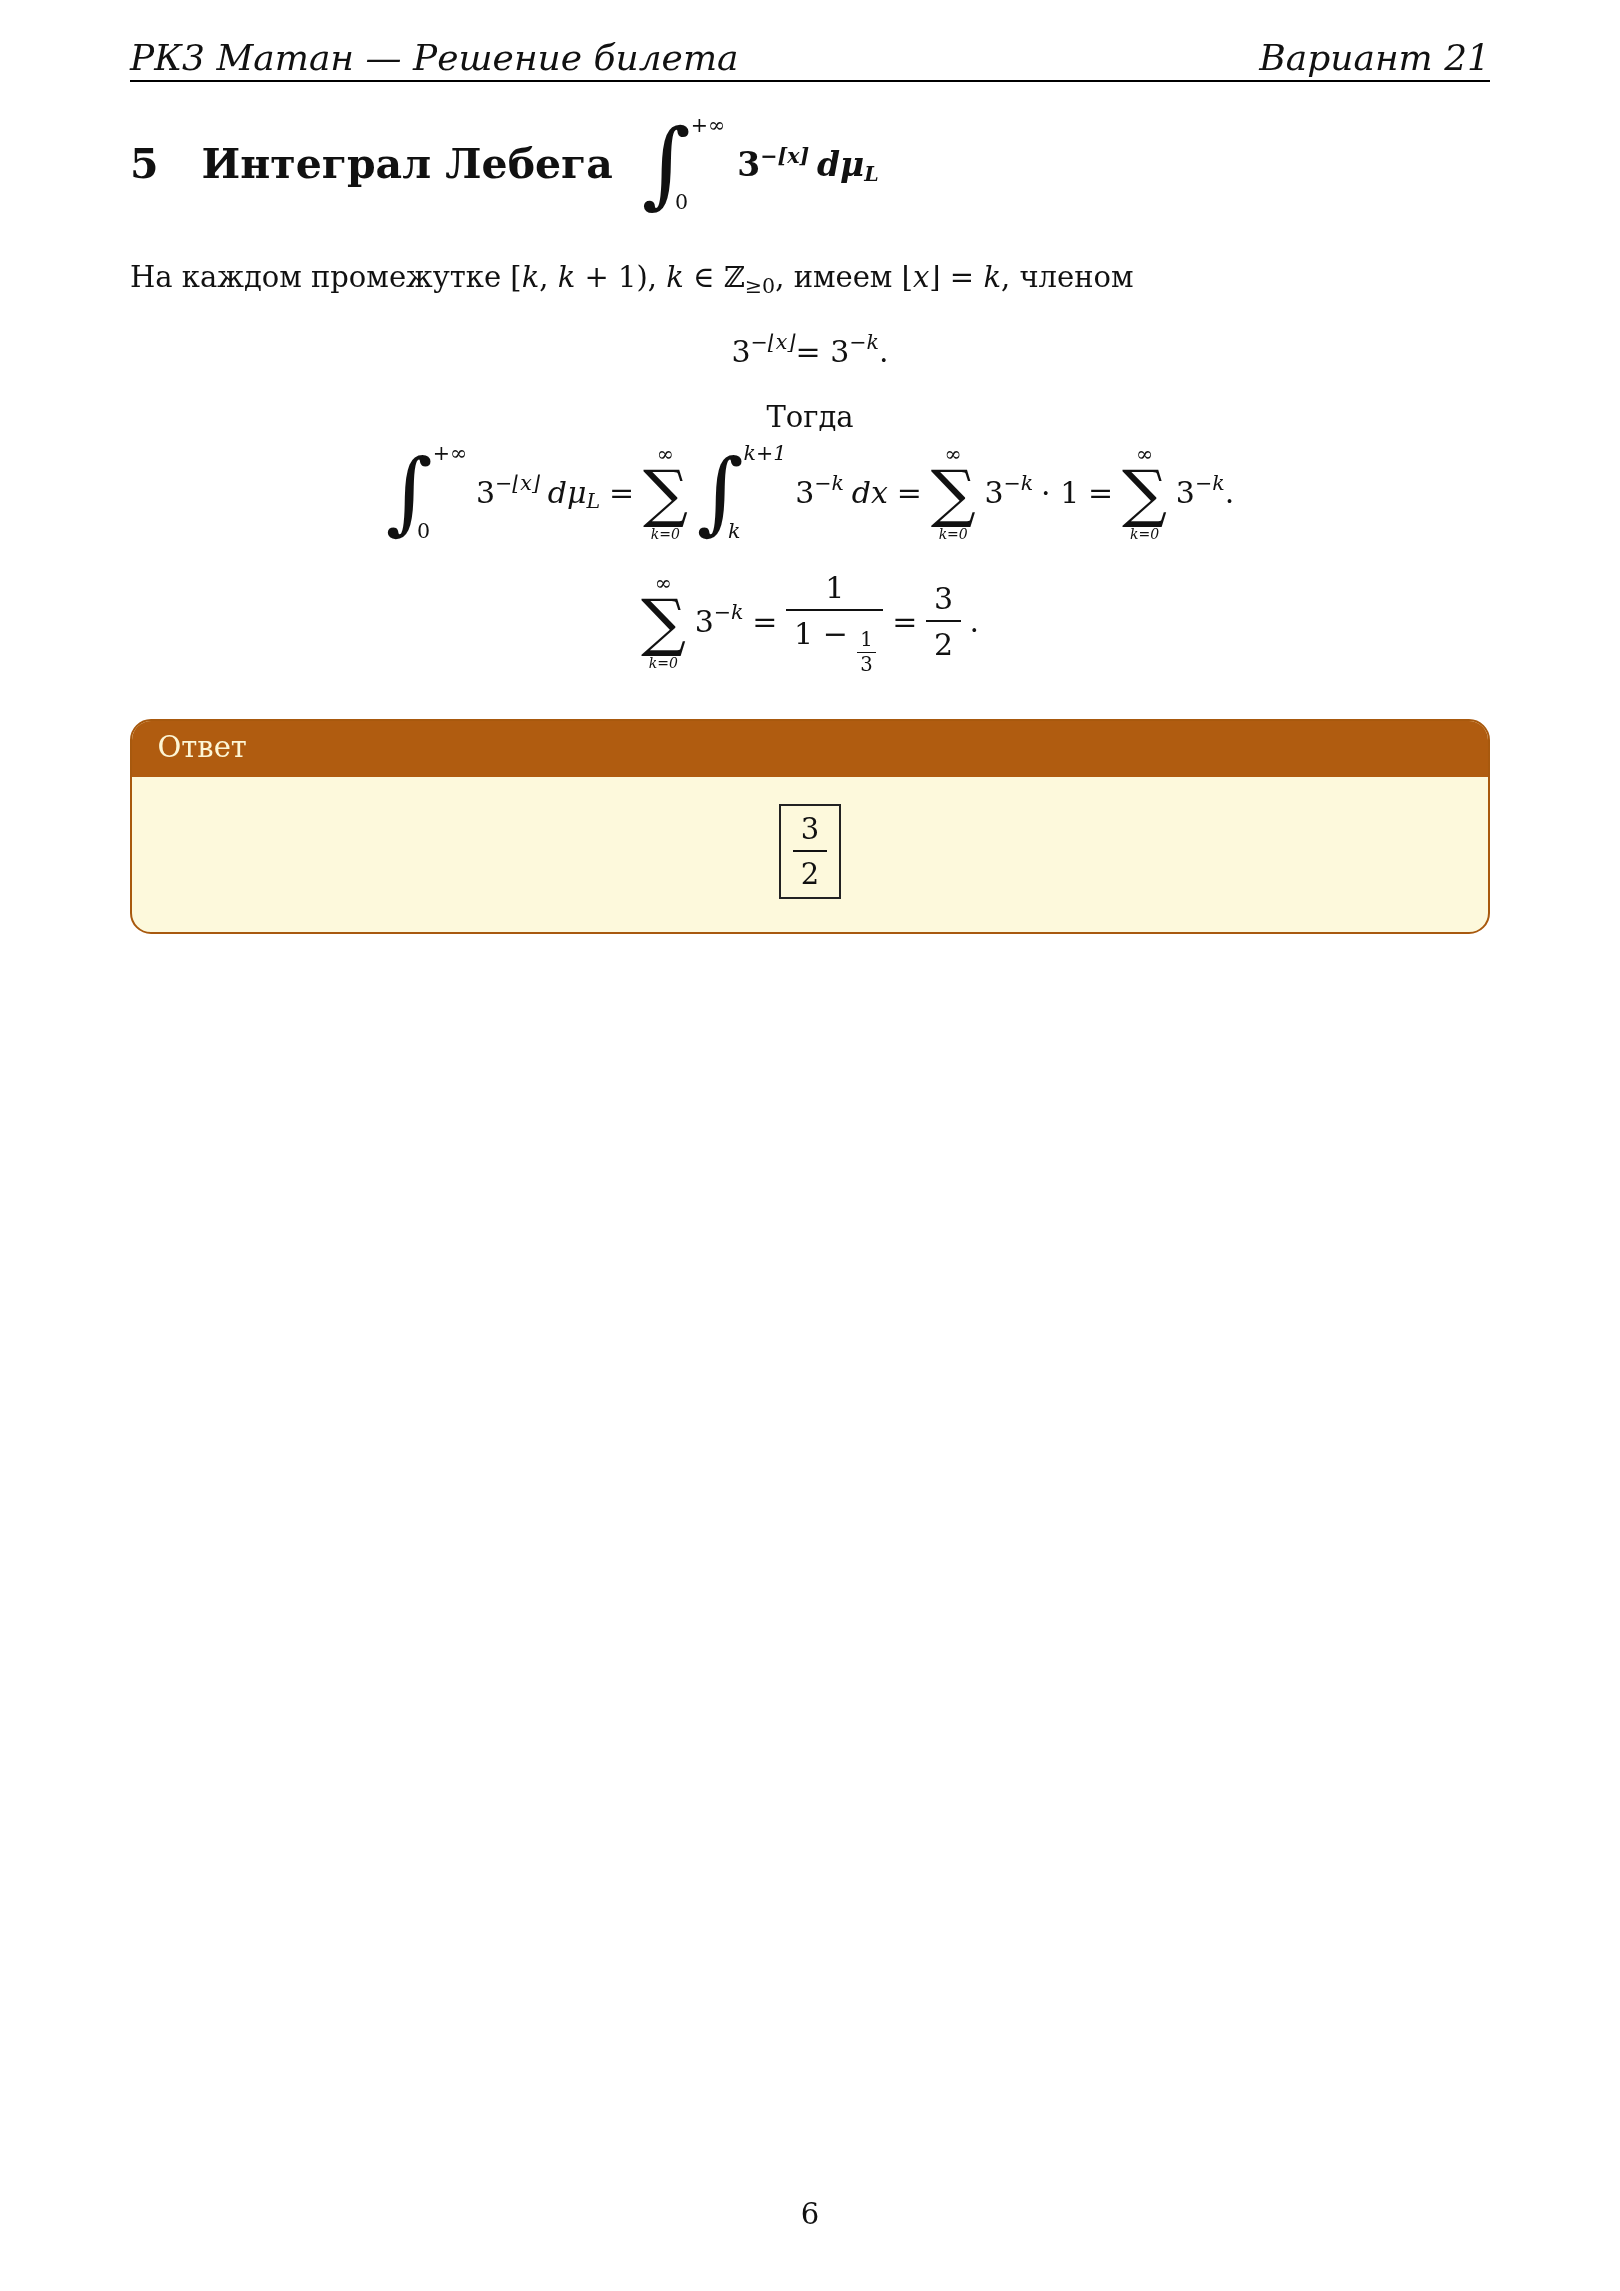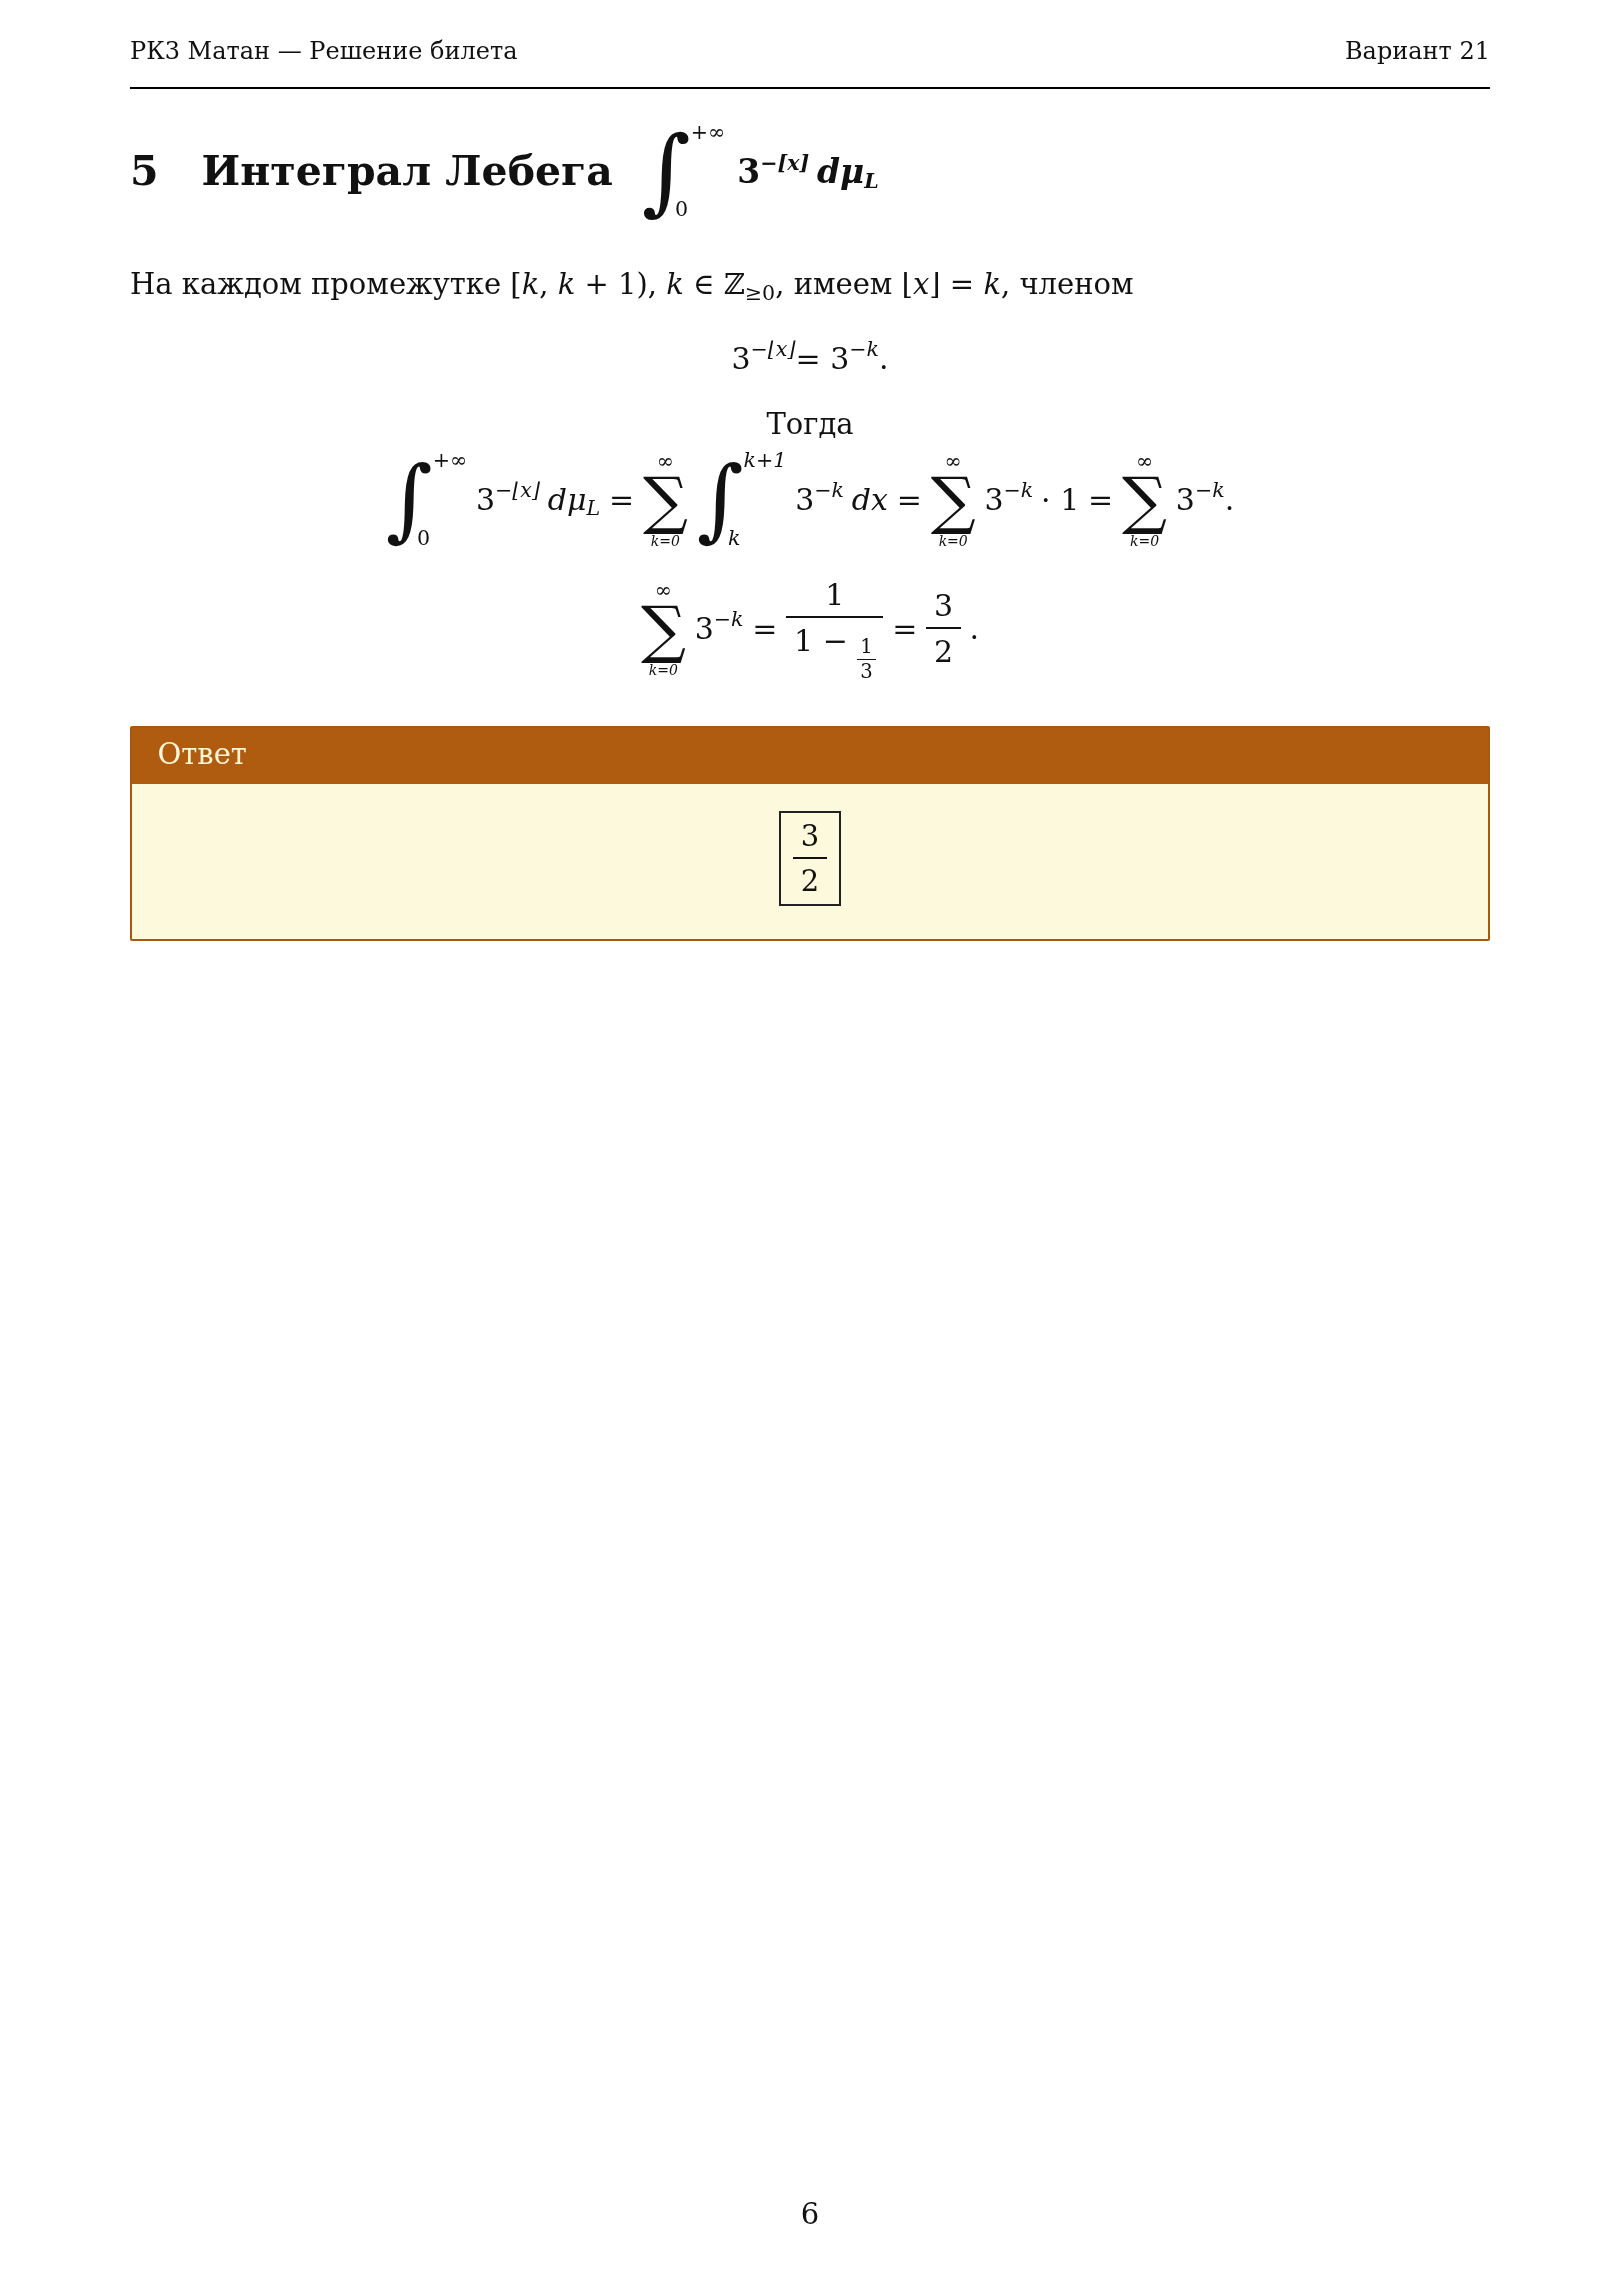--- a/index.html
+++ b/index.html
@@ -12,23 +12,24 @@
     color:#111;
     font-family:"DejaVu Serif","DejaVu Sans",serif;
     font-size:29px;
     overflow:hidden;
   }
   .content { padding:37px 130px 0 130px; }
 
   
   .pageheader {
     display:flex; justify-content:space-between; align-items:baseline;
-    font-size:24px;
+    font-size:36px;
     border-bottom:2px solid #000;
-    padding-bottom:22px;
+    padding-bottom:2px;
+    font-style:italic;
   }
 
   
   .sec-heading {
     margin-top:33px;
     display:flex; align-items:center;
     font-weight:bold; font-size:41px;
     gap:0;
   }
   .sec-num { margin-right:43px; }
@@ -76,21 +77,21 @@
   .frac .num { padding:0 7.8px 3.9px; }
   .frac .den { padding:4.9px 7.8px 0; border-top:2px solid #111; white-space:nowrap; }
   .sfrac { display:inline-flex; flex-direction:column; align-items:center; font-size:19.6px; line-height:1; position:relative; top:0.12em; }
   .sfrac .snum { padding:0 2.9px 2px; }
   .sfrac .sden { padding:2px 2.9px 0; border-top:1.5px solid #111; }
 
   
   .answer-box {
     margin-top:47px;
     border:2.9px solid #a8590e;
-    border-radius:2px;
+    border-radius:21px;
     background:#fdf9dc;
     overflow:hidden;
   }
   .answer-head {
     background:#b05c10;
     color:#fdf6d6;
     font-size:29px;
     padding:8.8px 25.5px 12.7px;
   }
   .answer-body {

